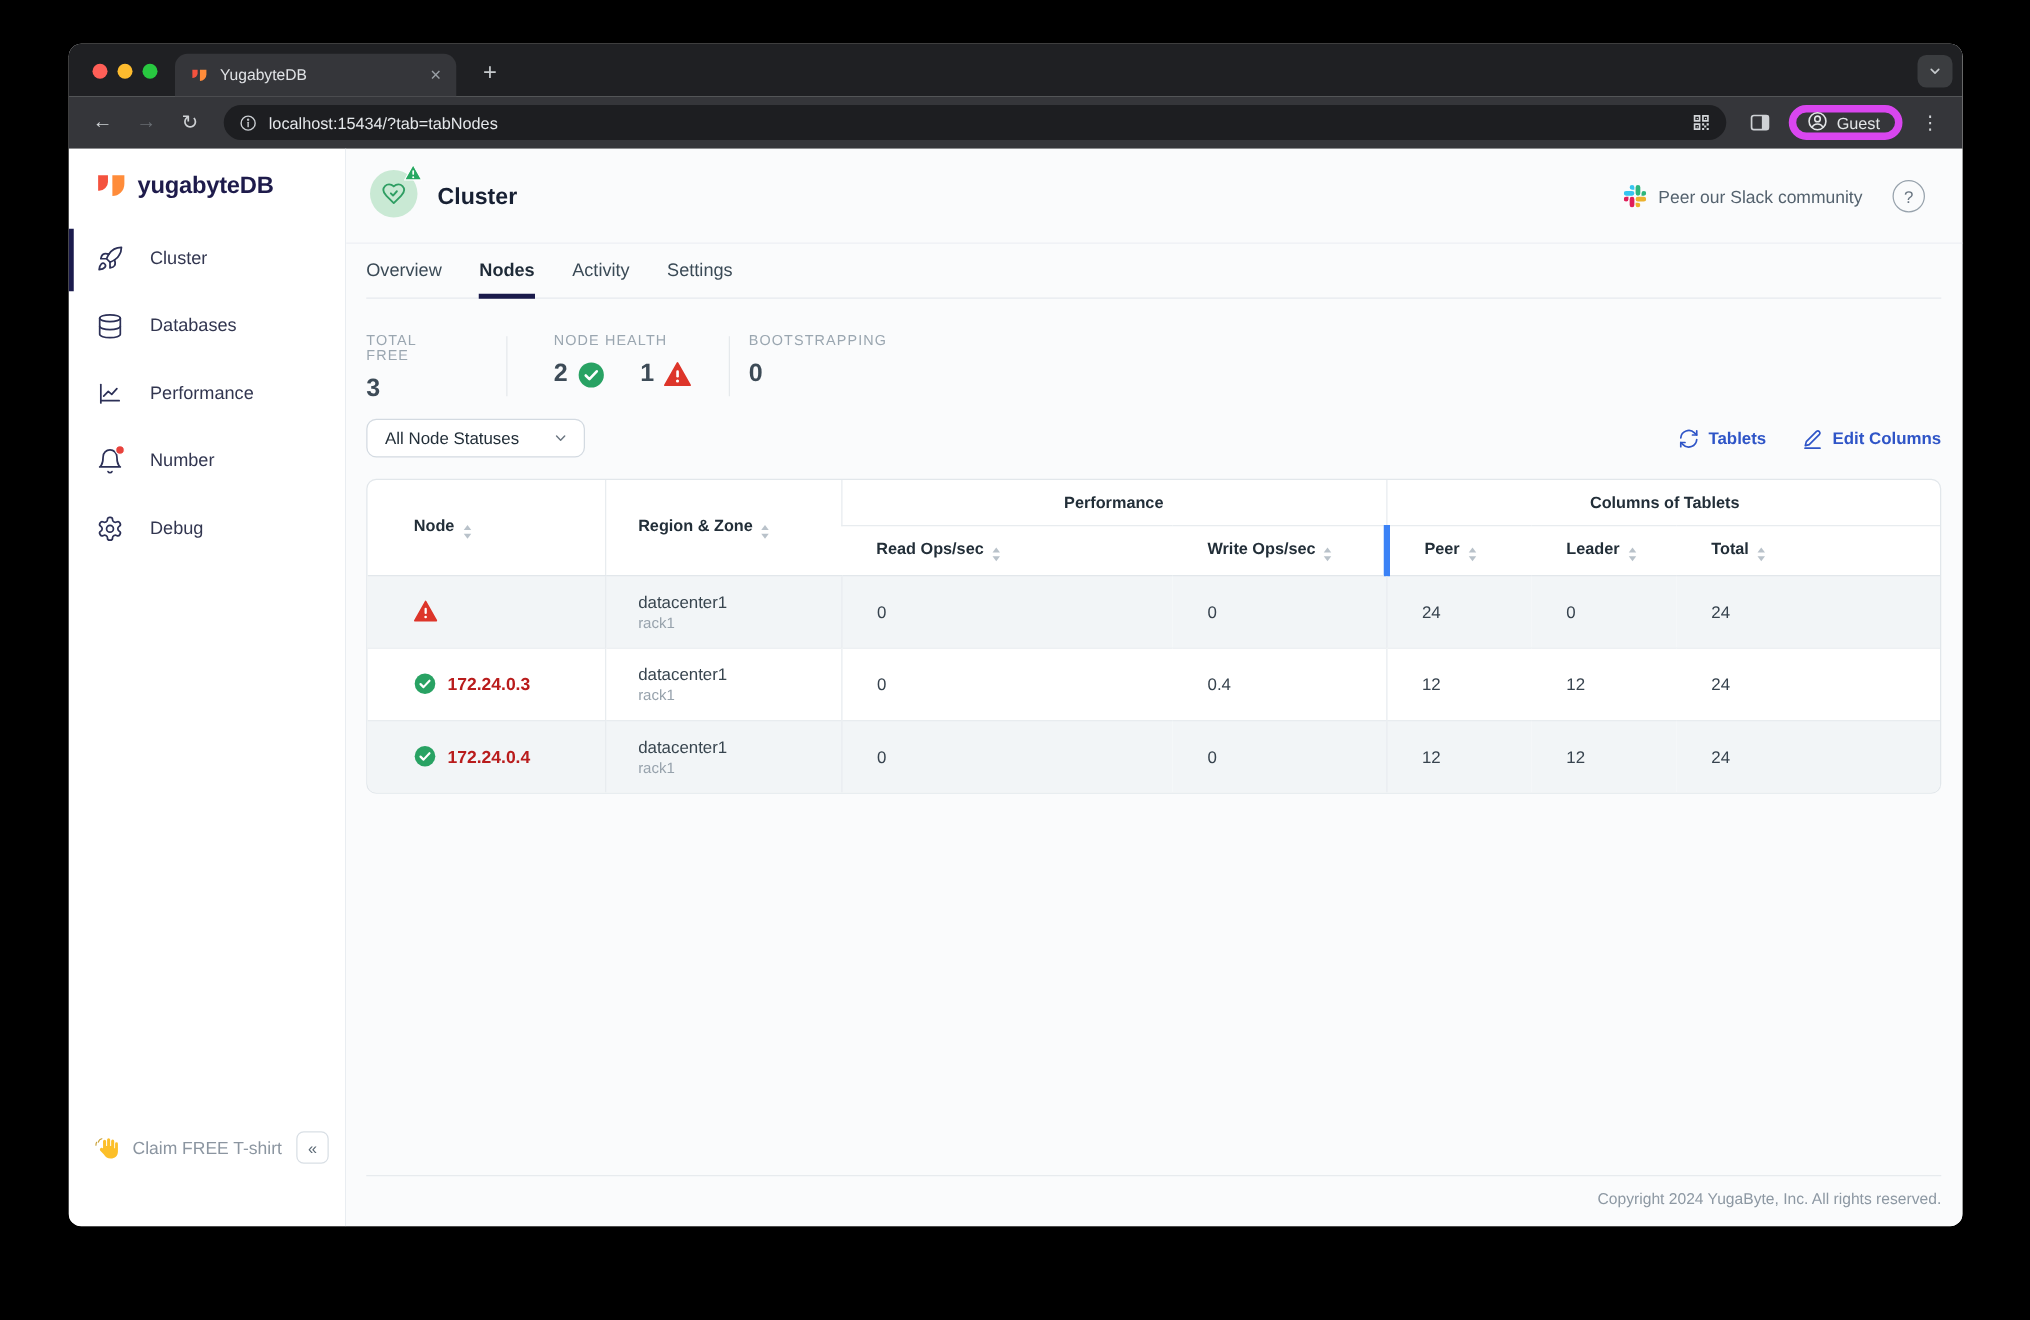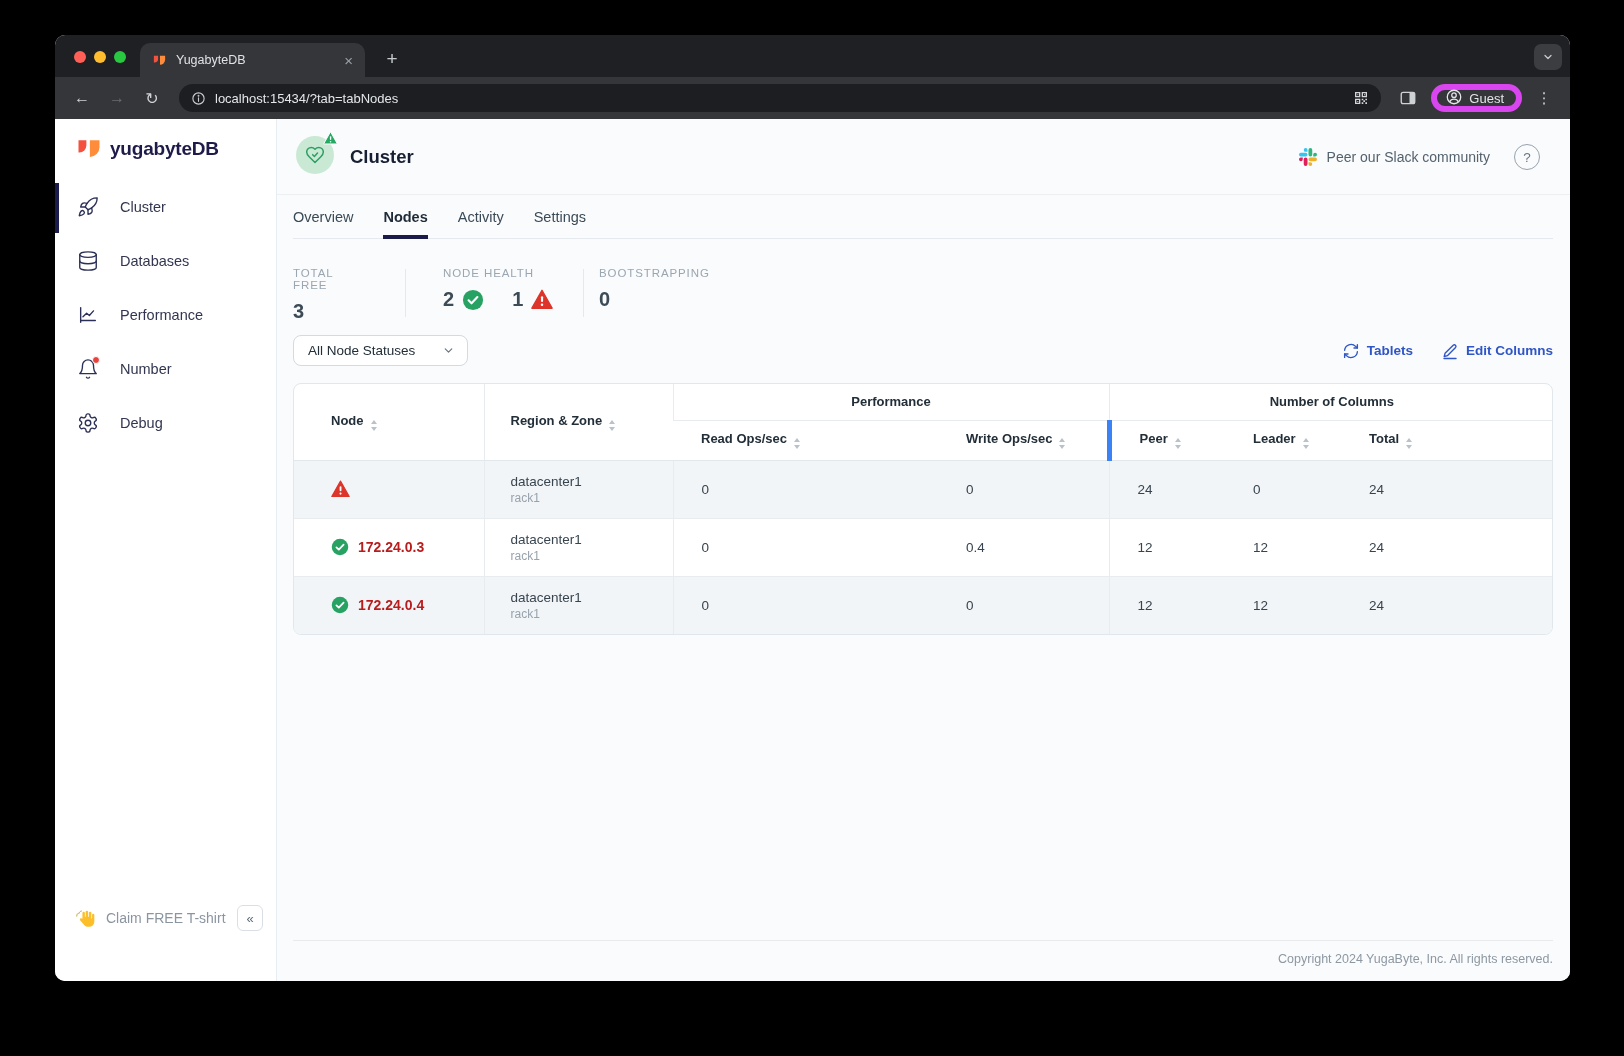--- a/index.html
+++ b/index.html
@@ -336,21 +336,21 @@
             <tr>
               <th rowspan="2" class="node-h span2"><span>Node</span><span class="sort">
                     <i class="up"></i>
                     <i class="dn"></i>
                   </span></th>
               <th rowspan="2" class="region-h span2"><span>Region &amp; Zone</span><span class="sort">
                     <i class="up"></i>
                     <i class="dn"></i>
                   </span></th>
               <th colspan="2" class="group">Performance</th>
-              <th colspan="3" class="group">Number of Columns</th>
+              <th colspan="3" class="group">Columns of Tablets</th>
             </tr>
             <tr class="subhead">
               <th><span>Read Ops/sec</span><span class="sort">
                     <i class="up"></i>
                     <i class="dn"></i>
                   </span></th>
               <th><span>Write Ops/sec</span><span class="sort">
                     <i class="up"></i>
                     <i class="dn"></i>
                   </span></th>

